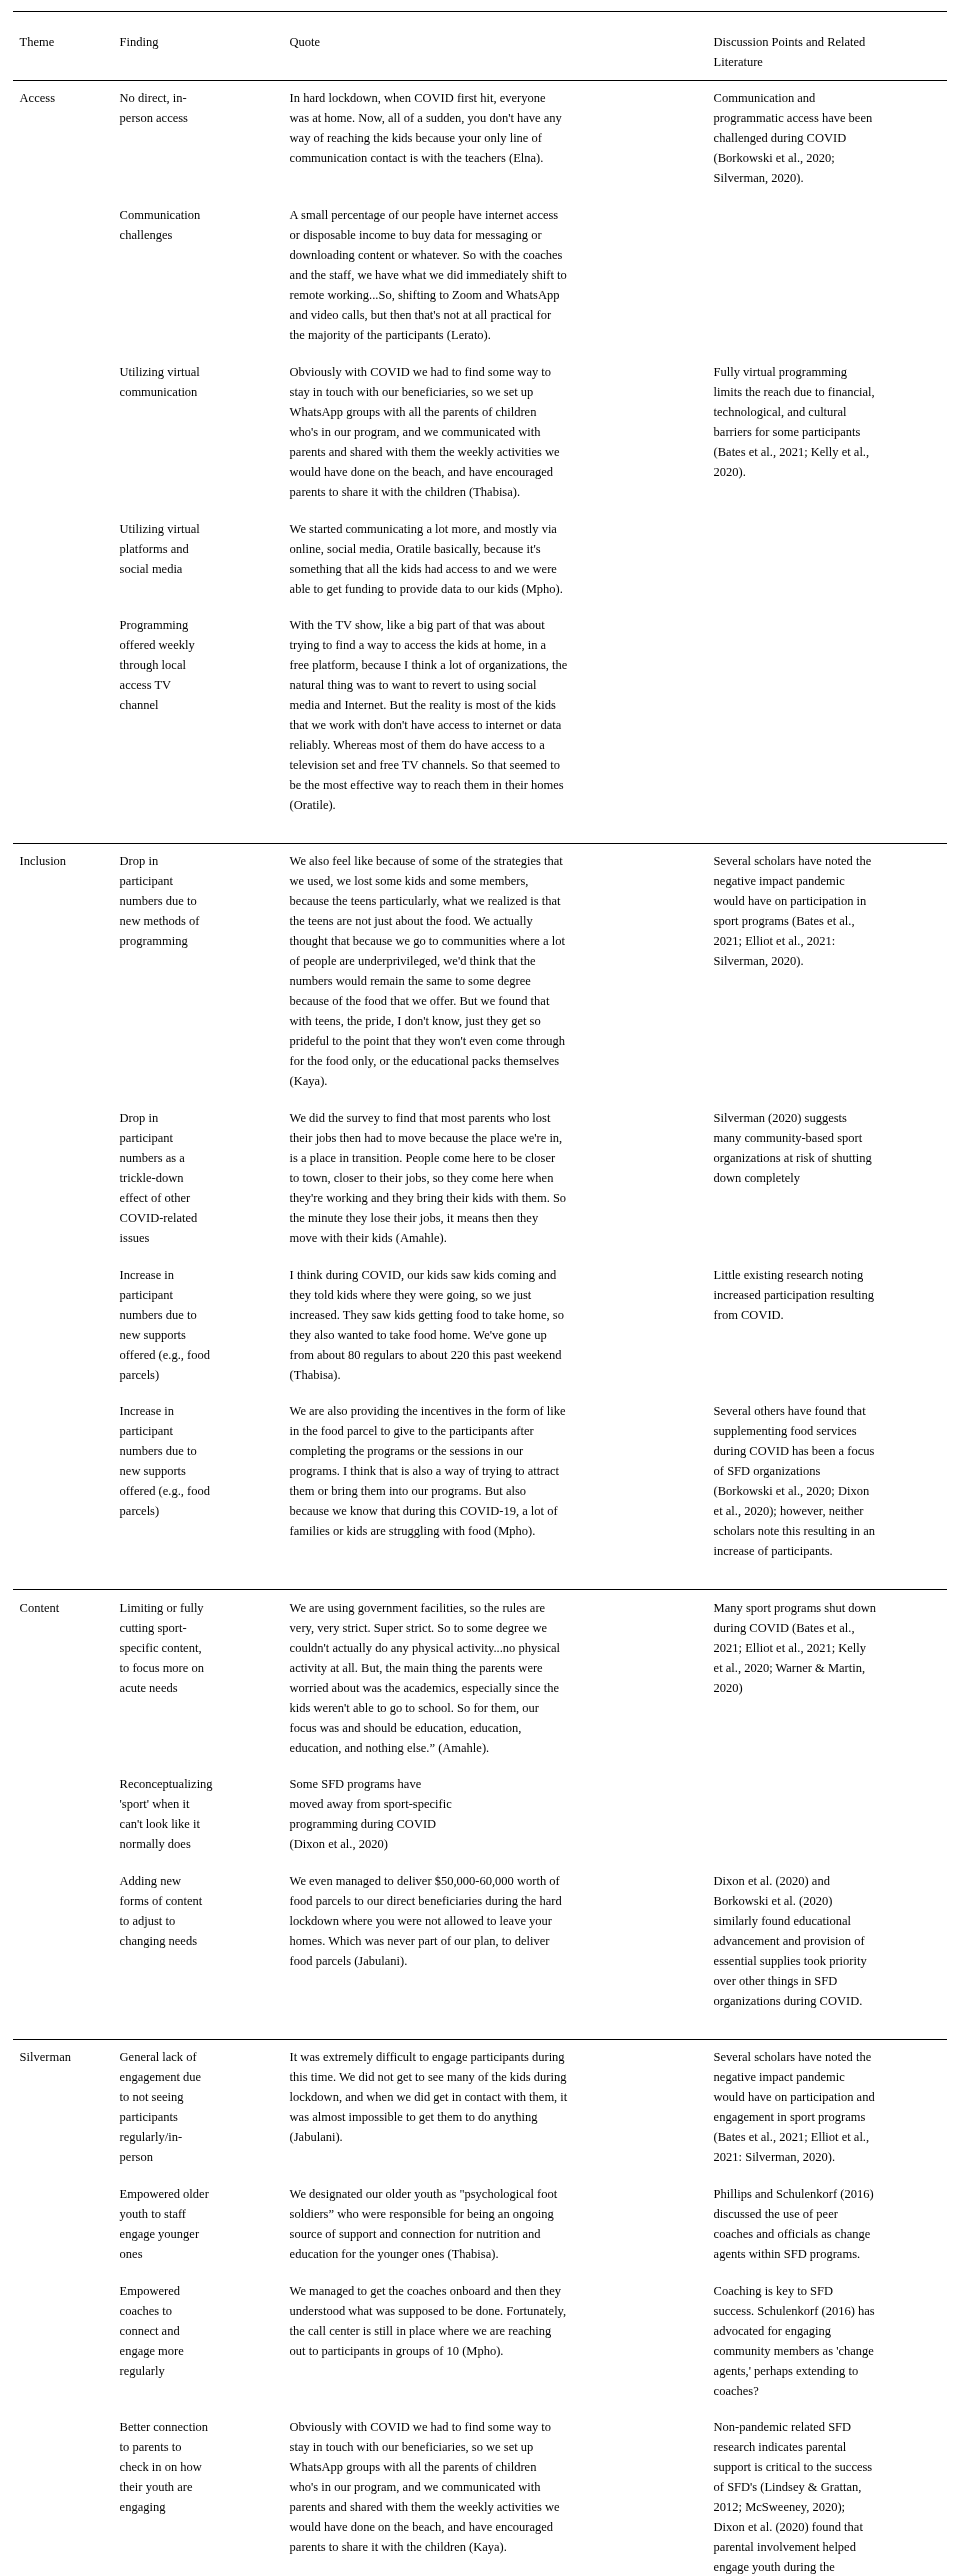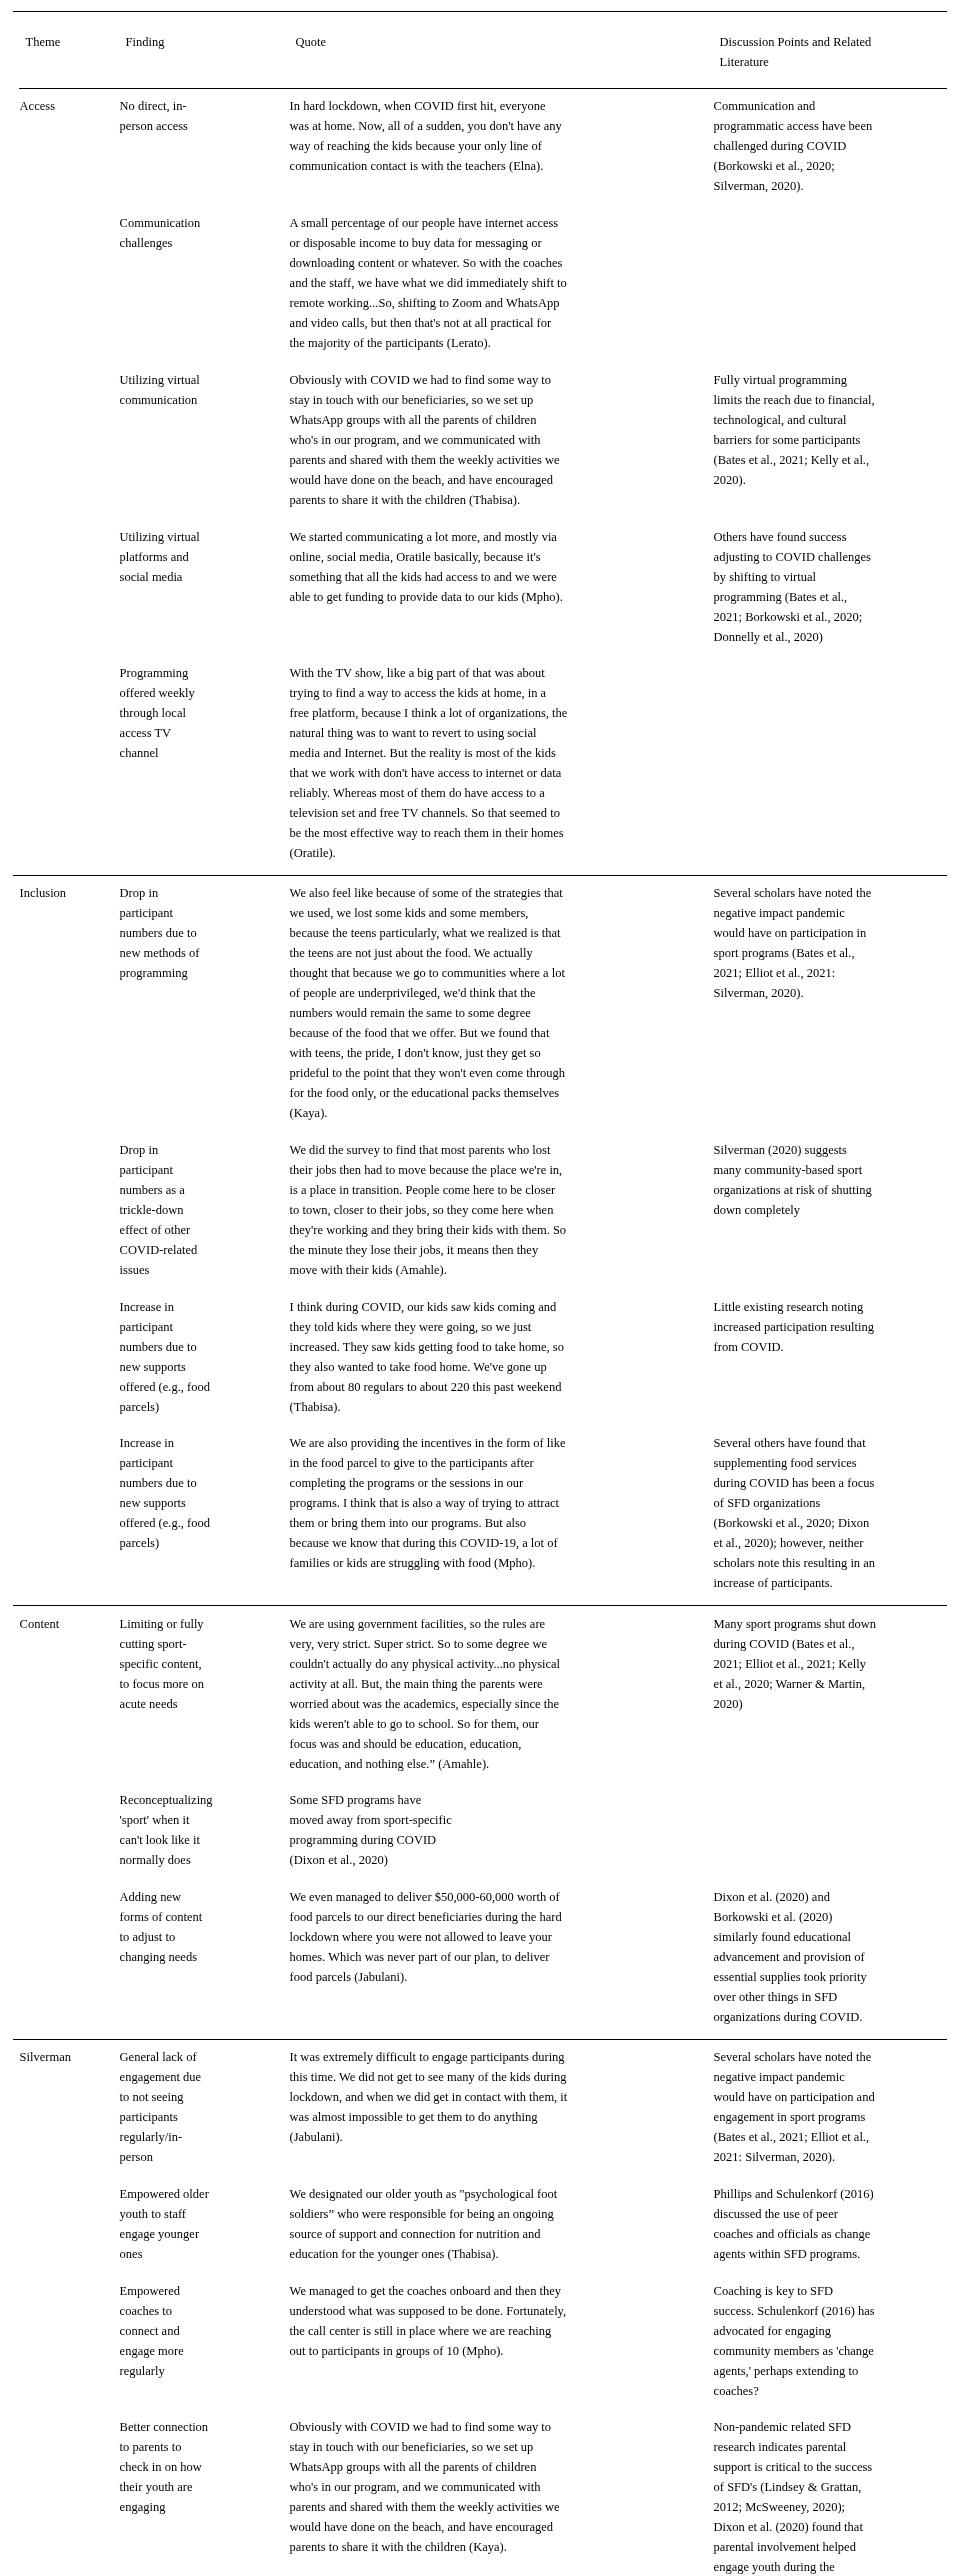--- a/index.html
+++ b/index.html
@@ -23,27 +23,26 @@
     border-top: 1.8px solid #000000;
   }
   .grid {
     display: grid;
     grid-template-columns: 100px 170px 424px 227px;
     padding-left: 6.6px;
     box-sizing: border-box;
   }
   .table-header {
     padding-top: 20px;
-    padding-bottom: 16px;
+    padding-bottom: 8px;
     border-bottom: 1.2px solid #000000;
-    margin-left: 6px;
   }
   .section {
     padding-top: 7.2px;
-    padding-bottom: 12px;
+    padding-bottom: 28px;
     border-bottom: 1.2px solid #000000;
   }
   .section:last-child {
     border-bottom: none;
   }
   .row {
     margin-bottom: 16.7px;
   }
   .row:last-child {
     margin-bottom: 0;
@@ -117,26 +116,20 @@
           </div>
           <div class="grid row">
             <div class="cell"></div>
             <div class="cell">Utilizing virtual
 platforms and
 social media</div>
             <div class="cell">We started communicating a lot more, and mostly via
 online, social media, Oratile basically, because it's
 something that all the kids had access to and we were
 able to get funding to provide data to our kids (Mpho).</div>
-            <div class="cell">Others have found success
-adjusting to COVID challenges
-by shifting to virtual
-programming (Bates et al.,
-2021; Borkowski et al., 2020;
-Donnelly et al., 2020)</div>
           </div>
           <div class="grid row">
             <div class="cell"></div>
             <div class="cell">Programming
 offered weekly
 through local
 access TV
 channel</div>
             <div class="cell">With the TV show, like a big part of that was about
 trying to find a way to access the kids at home, in a

